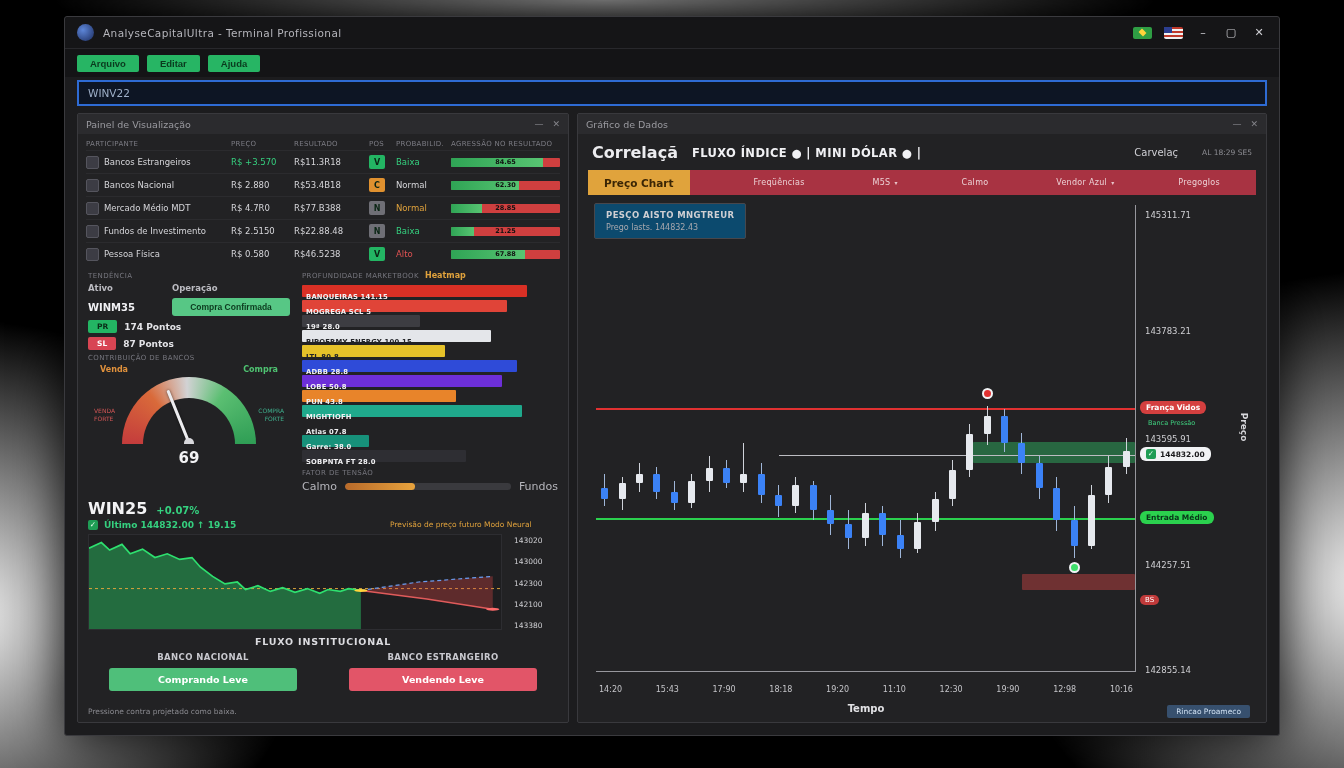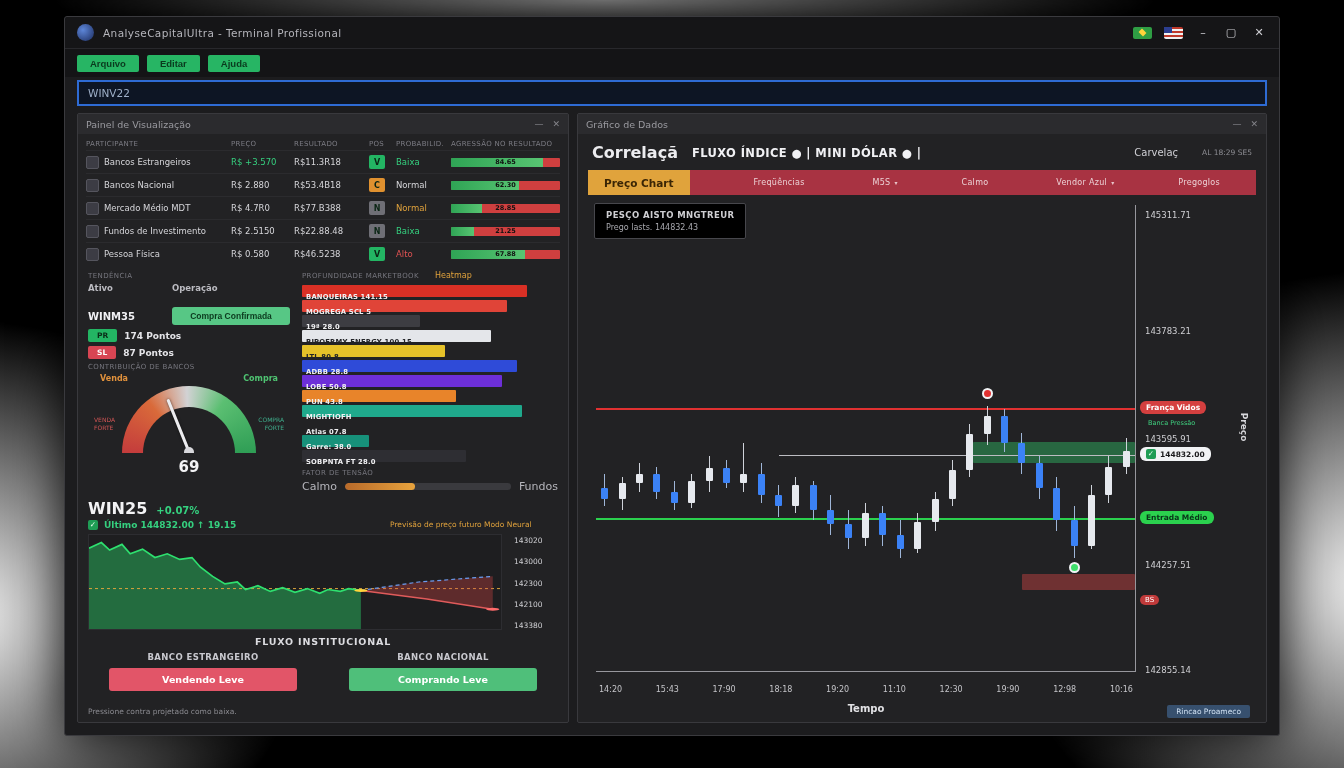--- a/index.html
+++ b/index.html
@@ -47,21 +47,21 @@
   .t-row { height:23px; font-size:8.5px; color:#d6d6da; border-top:1px solid #2b2b2e; }
   .name-cell { display:flex; align-items:center; gap:5px; overflow:hidden; white-space:nowrap; }
   .row-icon { width:13px; height:13px; background:#3c3c44; border:1px solid #55555e; border-radius:2px; flex:0 0 auto; }
   .pos-badge { width:16px; height:14px; font-size:8px; font-weight:bold; display:flex; align-items:center; justify-content:center; border-radius:2px; color:#0a2514; }
   .aggr-bar { height:9px; background:#cf3f3f; border-radius:1px; position:relative; overflow:hidden; }
   .aggr-fill { position:absolute; left:0; top:0; bottom:0; background:linear-gradient(90deg,#2fa455,#58c472); }
   .aggr-label { position:absolute; inset:0; text-align:center; font-size:6.5px; color:#111; line-height:9px; font-weight:bold; }
   
   .mid { display:grid; grid-template-columns:202px 1fr; gap:12px; padding:3px 10px 0; }
   .sec-label { font-size:7px; color:#76767e; text-transform:uppercase; letter-spacing:.4px; margin:4px 0 3px; }
-  .tend-grid { display:grid; grid-template-columns:78px 1fr; gap:14px 6px; align-items:center; }
+  .tend-grid { display:grid; grid-template-columns:78px 1fr; gap:5px 6px; align-items:center; }
   .tend-lbl { font-size:8.5px; font-weight:bold; color:#bcbcc2; }
   .tend-val { font-size:10px; font-weight:bold; color:#f1f1f4; }
   .buy-btn { background:#57c785; color:#0c3a1e; font-size:8.5px; font-weight:bold; padding:4px 8px; border-radius:3px; border:none; white-space:nowrap; }
   .pts-row { display:flex; align-items:center; gap:7px; margin-top:4px; }
   .chip { font-size:7.5px; font-weight:bold; padding:2px 9px; border-radius:2px; color:#fff; }
   .chip-green { background:#23b563; color:#0a2e18; }
   .chip-red { background:#d84553; }
   .pts-val { font-size:9px; font-weight:bold; color:#e4e4e8; }
   
   .gauge-wrap { position:relative; width:190px; margin:2px auto 0; height:108px; }
@@ -70,22 +70,22 @@
   .g-side-left { position:absolute; left:0; top:42px; font-size:6px; color:#d05555; width:26px; line-height:1.3; }
   .g-side-right { position:absolute; right:0; top:42px; font-size:6px; color:#3fae8c; width:28px; text-align:right; line-height:1.3; }
   .gauge { position:absolute; left:28px; top:12px; width:134px; height:67px; overflow:hidden; }
   .gauge-arc { position:absolute; width:134px; height:134px; border-radius:50%;
     background:conic-gradient(from 270deg at 50% 50%, #c43c3c 0deg, #d96a3a 52deg, #d2d2d4 88deg, #5bbf72 124deg, #2f9e55 180deg, #222224 180deg 360deg); }
   .gauge-hole { position:absolute; left:21px; top:21px; width:92px; height:92px; border-radius:50%; background:#222224; }
   .gauge-needle { position:absolute; left:65.5px; bottom:0; width:3px; height:58px; background:#ececef; transform-origin:50% 100%; border-radius:2px; box-shadow:0 0 3px rgba(0,0,0,.6); }
   .gauge-dot { position:absolute; left:62px; bottom:-4px; width:10px; height:10px; border-radius:50%; background:#d8d8dc; }
   .gauge-value { position:absolute; left:0; right:0; top:84px; text-align:center; font-size:15px; font-weight:bold; color:#f3f3f5; }
   
-  .mb-title-row { display:flex; align-items:baseline; gap:16px; }
-  .mb-sub { font-size:8px; color:#e0a23c; font-weight:normal; }
+  .mb-title-row { display:flex; align-items:baseline; gap:6px; }
+  .mb-sub { font-size:8px; color:#e0a23c; font-weight:bold; }
   .mb-row { position:relative; height:14px; margin:1px 0; }
   .mb-fill { position:absolute; left:0; top:1px; bottom:1px; border-radius:1px; }
   .mb-label { position:relative; font-size:6.8px; color:#f1f1f3; line-height:14px; padding-left:4px; white-space:nowrap; font-weight:bold; letter-spacing:.2px; }
   
   .tension { margin-top:6px; }
   .tension-row { display:flex; align-items:center; gap:8px; margin-top:3px; }
   .tension-end { font-size:11px; color:#b5b5bb; }
   .tension-track { flex:1; height:7px; background:#3a3a3e; border-radius:4px; position:relative; overflow:hidden; }
   .tension-fill { position:absolute; left:0; top:0; bottom:0; background:linear-gradient(90deg,#b86a2a,#e8a33d); border-radius:4px; }
   
@@ -113,21 +113,21 @@
   .rp-pair { font-size:11.5px; font-weight:bold; color:#f1f1f4; letter-spacing:.4px; }
   .rp-right { margin-left:auto; font-size:10px; color:#cfcfd4; }
   .rp-time { font-size:7.5px; color:#8d8d93; margin-left:10px; }
   .tabbar { display:flex; height:25px; margin:4px 10px 0; }
   .tab-active { background:#e0a33c; color:#3a2505; font-size:10.5px; font-weight:bold; padding:0 16px; display:flex; align-items:center; flex:0 0 auto; }
   .tab-rest { flex:1; background:#a83342; display:flex; align-items:center; justify-content:space-around;padding-left:32px; }
   .tab { color:#ecd2d6; font-size:8px; letter-spacing:.3px; display:flex; align-items:center; gap:4px; }
   .caret { font-size:6px; color:#e8c4c9; }
   .chart-wrap { flex:1; position:relative; margin:4px 10px 2px; min-height:0; }
   .plot { position:absolute; left:8px; top:6px; bottom:48px; right:120px; border-right:1px solid #97979d; border-bottom:1px solid #97979d; }
-  .chart-tooltip { position:absolute; left:6px; top:4px; background:#000000; border:1px solid #47474c; padding:6px 11px; z-index:6; border-radius:2px; }
+  .chart-tooltip { position:absolute; left:6px; top:4px; background:#0c4a6e; border:1px solid #47474c; padding:6px 11px; z-index:6; border-radius:2px; }
   .tt-1 { font-size:8.5px; font-weight:bold; color:#cfcfd3; letter-spacing:.4px; }
   .tt-2 { font-size:8px; color:#a8a8ae; margin-top:3px; }
   .level { position:absolute; z-index:2; }
   .zone  { position:absolute; z-index:1; border-radius:1px; }
   .wick  { position:absolute; width:1px; z-index:2; }
   .candle-body { position:absolute; width:7px; border-radius:1px; z-index:3; }
   .marker { position:absolute; width:11px; height:11px; border-radius:50%; border:2px solid #f1f3f5; z-index:4; }
   .axis-right { position:absolute; top:6px; bottom:48px; right:0; width:118px; }
   .y-label { position:absolute; left:7px; font-size:8.5px; color:#cfcfd3; white-space:nowrap; }
   .ax-chip { position:absolute; left:2px; font-size:7.5px; padding:2px 6px; border-radius:6px; white-space:nowrap; z-index:3; }
@@ -350,26 +350,26 @@
           <span>142300</span>
           <span>142100</span>
           <span>143380</span>
         </div>
       </div>
 
       <div class="fluxo">
         <div class="fluxo-title">FLUXO INSTITUCIONAL</div>
         <div class="fluxo-cols">
           <div class="fluxo-col">
+            <div class="fluxo-lbl">BANCO NACIONAL</div>
+            <button class="fluxo-btn" style="background: rgb(79, 191, 122);">Comprando Leve</button>
+          </div>
+          <div class="fluxo-col">
             <div class="fluxo-lbl">BANCO ESTRANGEIRO</div>
             <button class="fluxo-btn" style="background: rgb(226, 85, 104);">Vendendo Leve</button>
-          </div>
-          <div class="fluxo-col">
-            <div class="fluxo-lbl">BANCO NACIONAL</div>
-            <button class="fluxo-btn" style="background: rgb(79, 191, 122);">Comprando Leve</button>
           </div>
         </div>
       </div>
 
       <div class="panel-foot">Pressione contra projetado como baixa.</div>
     </div>
 
     <div class="panel panel-right">
       <div class="panel-header">
         <span>Gráfico de Dados</span>

